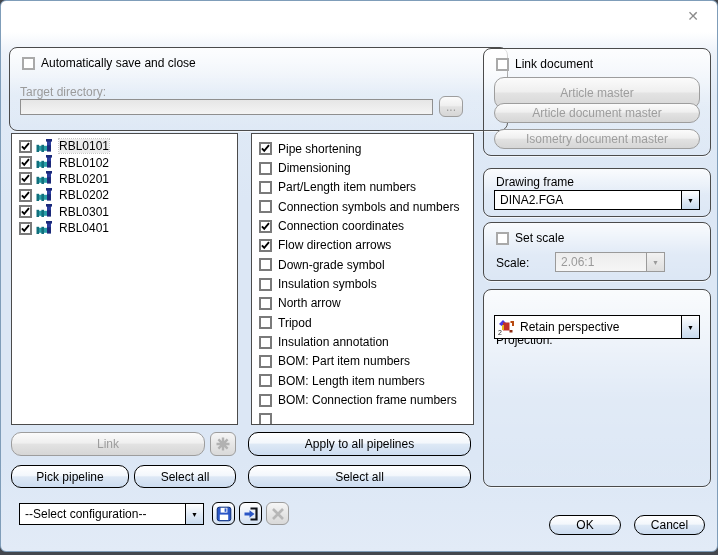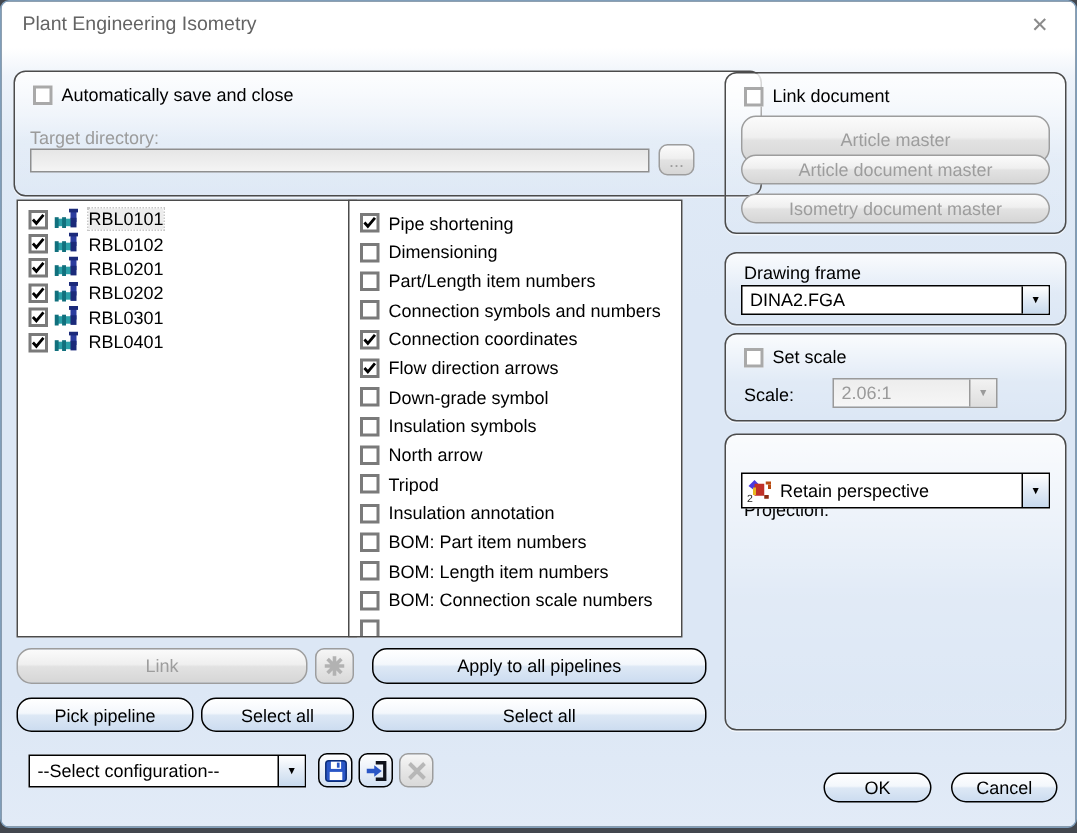--- a/index.html
+++ b/index.html
@@ -49,21 +49,20 @@
   .combo.dis .carrow{border-left-color:#9a9a9a;color:#9a9a9a;
     background:linear-gradient(180deg,#f2f2f2,#dedede);}
   .projicon{width:17px;height:16px;margin-left:3px;flex:0 0 17px;}
 </style>
 </head>
 <body>
 
 <div class="dlg">
 
   <div class="titlebar">
-    <span class="title">Plant Engineering Isometry</span>
     <span class="close">✕</span>
   </div>
 
   <div class="grp" style="left:8px;top:46px;width:462px;height:82px;padding-left:35px;">
     <span class="cb light" style="position:absolute;left:12px;top:9px;"></span>
     <span class="lab" style="position:absolute;left:31px;top:8px;">Automatically save and close</span>
     <span class="lab dim" style="position:absolute;left:10px;top:37px;">Target directory:</span>
     <div class="tinput" style="left:10px;top:51px;width:413px;height:16px;"></div>
     <div class="btn dis" style="left:429px;top:48px;width:24px;height:21px;border-radius:6px;">...</div>
   </div>
@@ -160,21 +159,21 @@
           <rect x="10" y="0" width="6" height="2.6" fill="#1b2a7a"></rect>
           <rect x="1" y="6.8" width="13" height="5" fill="#2aa0a8"></rect>
           <rect x="0.5" y="5.8" width="2.6" height="7.2" fill="#11707d"></rect>
           <rect x="5.4" y="5.8" width="2.6" height="7.2" fill="#11707d"></rect>
           <rect x="11" y="6.2" width="4" height="6.4" fill="#1b2a7a"></rect>
         </svg>
         <span class="lbl">RBL0401</span>
       </div>
     </div>
 
-  <div class="list olist" style="left:231px;top:132px;width:223px;height:292px;padding-top:5px;">
+  <div class="list olist" style="left:250px;top:132px;width:223px;height:292px;padding-top:5px;">
       <div class="lrow">
         <span class="cb">
           <svg viewBox="0 0 13 13">
             <path d="M2.3 6.3 L5 9.3 L10.6 2.6" fill="none" stroke="#000" stroke-width="2.2"></path>
           </svg>
         </span>
         <span class="lbl">Pipe shortening</span>
       </div>
       <div class="lrow">
         <span class="cb"></span>
@@ -227,21 +226,21 @@
       <div class="lrow">
         <span class="cb"></span>
         <span class="lbl">BOM: Part item numbers</span>
       </div>
       <div class="lrow">
         <span class="cb"></span>
         <span class="lbl">BOM: Length item numbers</span>
       </div>
       <div class="lrow">
         <span class="cb"></span>
-        <span class="lbl">BOM: Connection scale numbers</span>
+        <span class="lbl">BOM: Connection frame numbers</span>
       </div>
       <div class="lrow">
         <span class="cb"></span>
       </div>
     </div>
 
   <div class="btn dis" style="left:10px;top:431px;width:194px;height:24px;">Link</div>
   <div class="ibtn dis" style="left:209px;top:431px;width:26px;height:24px;">
     <svg viewBox="0 0 16 16">
       <path d="M8 1.5 V14.5 M1.5 8 H14.5 M3.4 3.4 L12.6 12.6 M12.6 3.4 L3.4 12.6" stroke="#b2b2b2" stroke-width="2.4" fill="none"></path>

